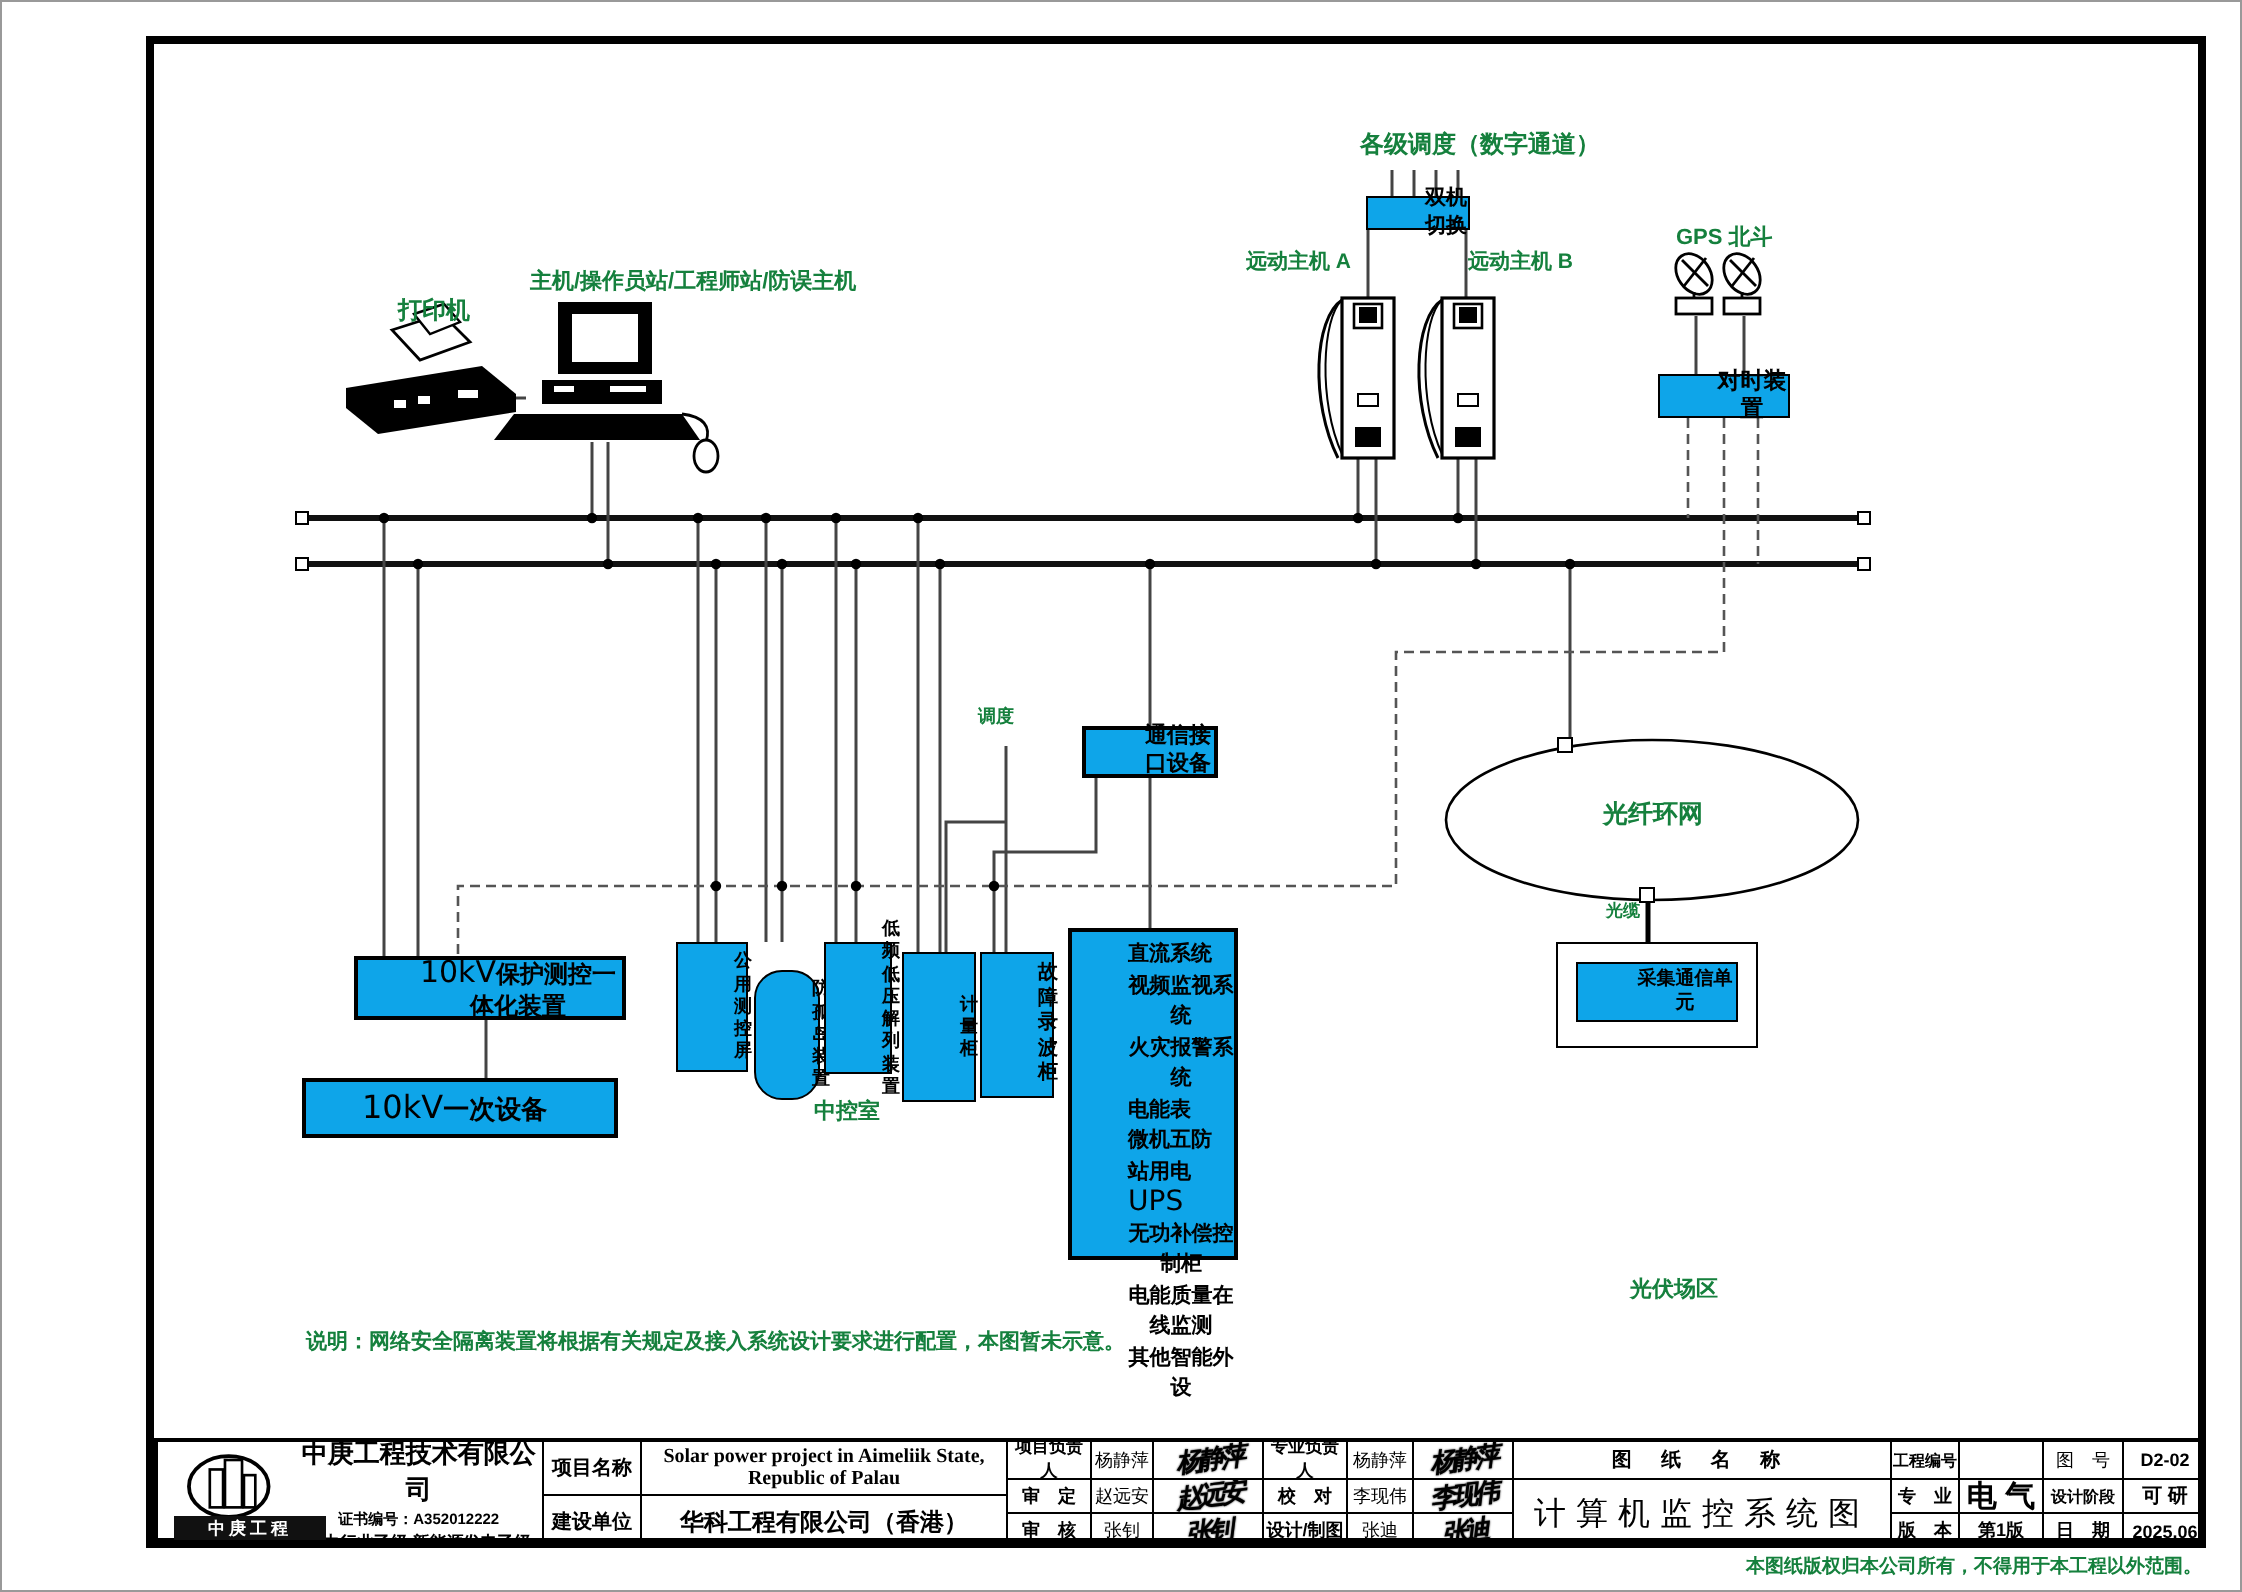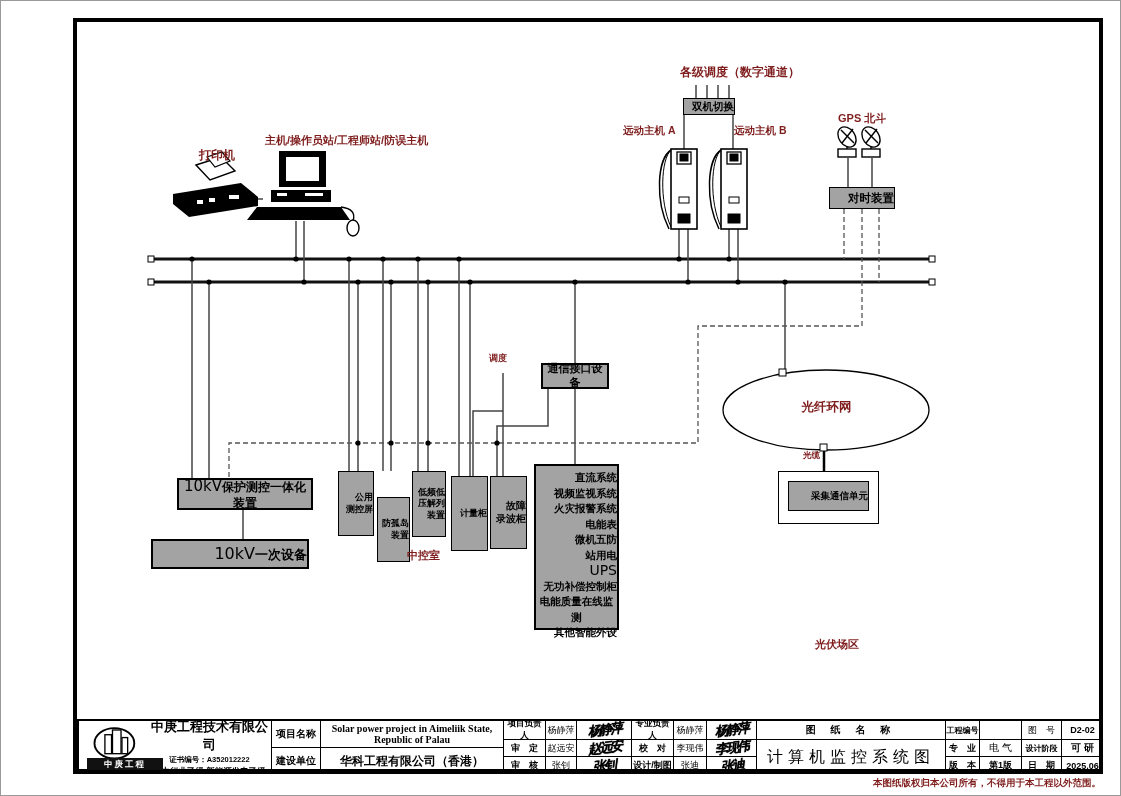--- a/index.html
+++ b/index.html
@@ -1,23 +1,23 @@
 <!DOCTYPE html>
 <html><head>
 <meta charset="utf-8">
 <style>
   html,body{margin:0;padding:0;background:#e8e8e8;}
   #page{position:relative;width:1121px;height:796px;background:#fff;border:1px solid #999;
         font-family:"Liberation Sans",sans-serif;color:#000;overflow:hidden;box-sizing:border-box;}
   .abs{position:absolute;box-sizing:border-box;}
-  .lbl{position:absolute;box-sizing:border-box;font-weight:bold;color:#7f1d1d;white-space:nowrap;}
+  .lbl{position:absolute;box-sizing:border-box;font-weight:bold;color:#15803d;white-space:nowrap;}
   .ctr{text-align:center;}
-  .dbox{position:absolute;box-sizing:border-box;border:1.2px solid #000;background:#a3a3a3;
-        display:flex;flex-direction:column;align-items:flex-end;justify-content:center;
-        font-weight:bold;line-height:1.25;text-align:center;}
+  .dbox{position:absolute;box-sizing:border-box;border:1.2px solid #000;background:#0ea5e9;
+        display:flex;flex-direction:column;align-items:flex-start;justify-content:center;
+        font-weight:bold;line-height:1.25;text-align:center;padding-left:28px;}
   .bold-border{border-width:2.5px;}
   .latin{font-family:"DejaVu Sans",sans-serif;font-weight:400;}
   
   .tb-cell{position:absolute;box-sizing:border-box;border-left:1px solid #000;border-top:1px solid #000;
            display:flex;align-items:center;justify-content:center;text-align:center;overflow:hidden;}
   .sig{font-family:"DejaVu Serif",serif;font-style:italic;font-weight:700;font-size:13px;
        letter-spacing:-2px;transform:rotate(-7deg);text-shadow:0 0 1px #000;}
   .small-note{font-size:9.5px;font-weight:bold;}
 </style>
 </head>
@@ -188,21 +188,21 @@
     <div><span class="latin" style="font-size:15px;">10kV</span><span>保护测控一体化装置</span></div>
   </div>
   <div class="dbox bold-border" style="left:150px;top:538px;width:158px;height:30px;font-size:13px;">
     <div><span class="latin" style="font-size:16px;">10kV</span><span>一次设备</span></div>
   </div>
 
   <div class="dbox" style="left:337px;top:470px;width:36px;height:65px;font-size:9px;">
     <div>公用</div>
     <div>测控屏</div>
   </div>
-  <div class="dbox" style="left:376px;top:496px;width:33px;height:65px;font-size:9px;">
+  <div class="dbox" style="left:376px;top:484px;width:33px;height:65px;font-size:9px;border-radius:14px;">
     <div>防孤岛</div>
     <div>装置</div>
   </div>
   <div class="dbox" style="left:411px;top:470px;width:34px;height:66px;font-size:9px;">
     <div>低频低</div>
     <div>压解列</div>
     <div>装置</div>
   </div>
   <div class="dbox" style="left:450px;top:475px;width:37px;height:75px;font-size:9px;">
     <div>计量柜</div>
@@ -234,20 +234,21 @@
   <div class="lbl ctr" style="left:775px;top:398px;width:101px;font-size:12.5px;">光纤环网</div>
   <div class="lbl" style="left:802px;top:449px;font-size:8.5px;">光缆</div>
 
   <div class="abs" style="left:777px;top:470px;width:101px;height:53px;border:1.2px solid #000;background:#fff;"></div>
   <div class="dbox" style="left:787px;top:480px;width:81px;height:30px;font-size:9.5px;">
     <div>采集通信单元</div>
   </div>
 
   <div class="lbl" style="left:406px;top:547px;font-size:11px;">中控室</div>
   <div class="lbl" style="left:814px;top:636px;font-size:11px;">光伏场区</div>
+  <div class="lbl" style="left:152px;top:663px;font-size:10.5px;">说明：网络安全隔离装置将根据有关规定及接入系统设计要求进行配置，本图暂未示意。</div>
 
   <div class="abs" style="left:76px;top:718px;width:1024px;height:53px;border:2px solid #000;border-bottom-width:3px;background:#fff;">
 
     <div class="tb-cell" style="left:0;top:0;width:192px;height:53px;border-left:none;border-top:none;justify-content:flex-start;">
       <svg width="62" height="50" viewBox="0 0 62 50" style="margin-left:6px;">
         <ellipse cx="31" cy="20" rx="21" ry="16" fill="none" stroke="#000" stroke-width="2"></ellipse>
         <rect x="21" y="11" width="7" height="20" fill="#fff" stroke="#000" stroke-width="1.4"></rect>
         <rect x="29" y="6" width="9" height="25" fill="#fff" stroke="#000" stroke-width="1.4"></rect>
         <rect x="39" y="14" width="6" height="17" fill="#fff" stroke="#000" stroke-width="1.4"></rect>
       </svg>
@@ -297,21 +298,21 @@
       </div>
 
     <div class="tb-cell" style="left:677px;top:0;width:189px;height:18px;border-top:none;font-size:10px;font-weight:bold;letter-spacing:6px;">图 纸 名 称</div>
     <div class="tb-cell" style="left:677px;top:18px;width:189px;height:35px;font-size:16px;letter-spacing:5px;">计算机监控系统图</div>
 
     <div class="tb-cell" style="left:866px;top:0;width:34px;height:18px;border-top:none;font-size:8px;font-weight:bold;">工程编号</div>
     <div class="tb-cell" style="left:900px;top:0;width:42px;height:18px;border-top:none;font-size:9px;"></div>
     <div class="tb-cell" style="left:942px;top:0;width:40px;height:18px;border-top:none;font-size:9px;font-weight:normal;">图　号</div>
     <div class="tb-cell" style="left:982px;top:0;width:42px;height:18px;border-top:none;font-size:9px;font-weight:bold;">D2-02</div>
     <div class="tb-cell" style="left:866px;top:18px;width:34px;height:17px;font-size:9px;font-weight:bold;">专　业</div>
-    <div class="tb-cell" style="left:900px;top:18px;width:42px;height:17px;font-size:10px;font-weight:normal;">电 气</div>
+    <div class="tb-cell" style="left:900px;top:18px;width:42px;height:17px;font-size:15px;font-weight:bold;">电 气</div>
     <div class="tb-cell" style="left:942px;top:18px;width:40px;height:17px;font-size:8px;font-weight:bold;">设计阶段</div>
     <div class="tb-cell" style="left:982px;top:18px;width:42px;height:17px;font-size:10px;font-weight:bold;">可 研</div>
     <div class="tb-cell" style="left:866px;top:35px;width:34px;height:18px;font-size:9px;font-weight:bold;">版　本</div>
     <div class="tb-cell" style="left:900px;top:35px;width:42px;height:18px;font-size:9px;font-weight:bold;">第1版</div>
     <div class="tb-cell" style="left:942px;top:35px;width:40px;height:18px;font-size:9px;font-weight:bold;">日　期</div>
     <div class="tb-cell" style="left:982px;top:35px;width:42px;height:18px;font-size:9px;font-weight:bold;">2025.06</div>
   </div>
 
   <div class="lbl small-note" style="left:650px;top:776px;width:450px;text-align:right;">本图纸版权归本公司所有，不得用于本工程以外范围。</div>
 

